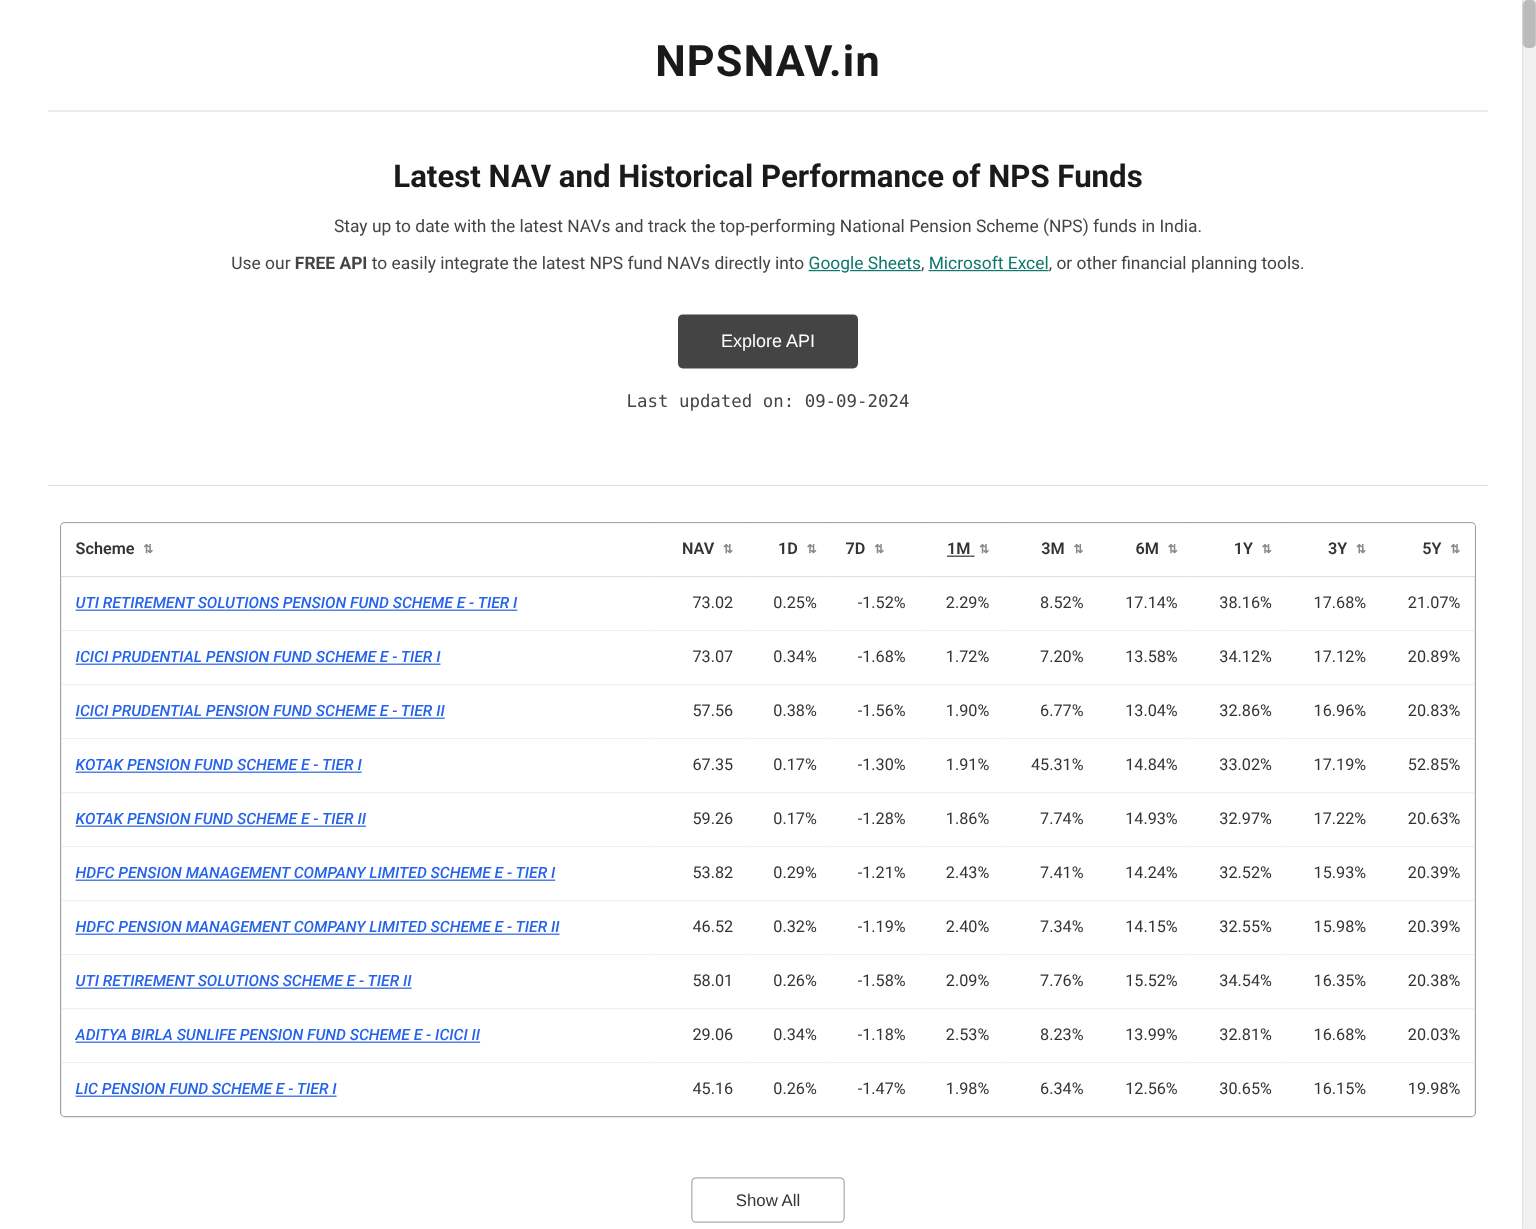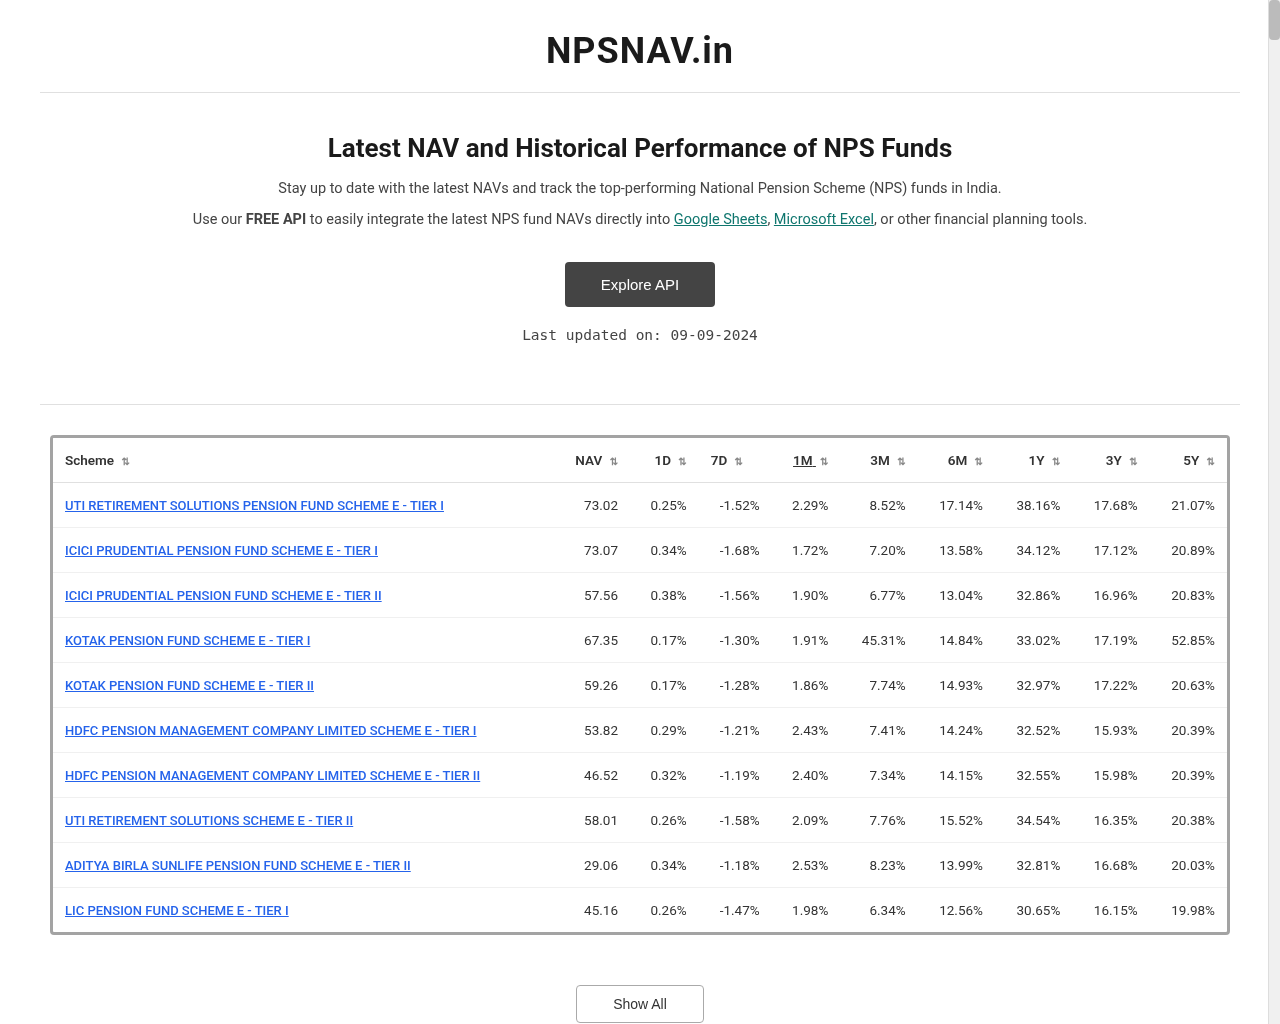--- a/index.html
+++ b/index.html
@@ -85,21 +85,21 @@
       color: #888;
       padding-bottom: 30px;
     }
     .table-divider {
       border: none;
       border-top: 1px solid #e0e0e0;
       margin: 0 40px;
     }
     .table-container {
       margin: 30px 50px;
-      border: 3px solid #a3a3a3;
+      border: 1px solid #a3a3a3;
       border-radius: 4px;
       overflow: hidden;
     }
     table {
       width: 100%;
       border-collapse: collapse;
     }
     thead tr {
       background: #fff;
     }
@@ -132,20 +132,21 @@
     tbody td {
       padding: 14px 12px;
       font-size: 13.5px;
       color: #333;
     }
     tbody td:first-child a {
       color: #2563eb;
       text-decoration: underline;
       font-weight: 500;
       font-size: 13px;
+      font-style: italic;
     }
     tbody td:not(:first-child) {
       text-align: right;
     }
     .show-all-container {
       text-align: center;
       padding: 20px 0 40px;
     }
     .show-all-btn {
       display: inline-block;
@@ -326,21 +327,21 @@
           <td>0.26%</td>
           <td>-1.58%</td>
           <td>2.09%</td>
           <td>7.76%</td>
           <td>15.52%</td>
           <td>34.54%</td>
           <td>16.35%</td>
           <td>20.38%</td>
         </tr>
         <tr>
-          <td><a href="#">ADITYA BIRLA SUNLIFE PENSION FUND SCHEME E - TIER II</a></td>
+          <td><a href="#">ADITYA BIRLA SUNLIFE PENSION FUND SCHEME E - ICICI II</a></td>
           <td>29.06</td>
           <td>0.34%</td>
           <td>-1.18%</td>
           <td>2.53%</td>
           <td>8.23%</td>
           <td>13.99%</td>
           <td>32.81%</td>
           <td>16.68%</td>
           <td>20.03%</td>
         </tr>

